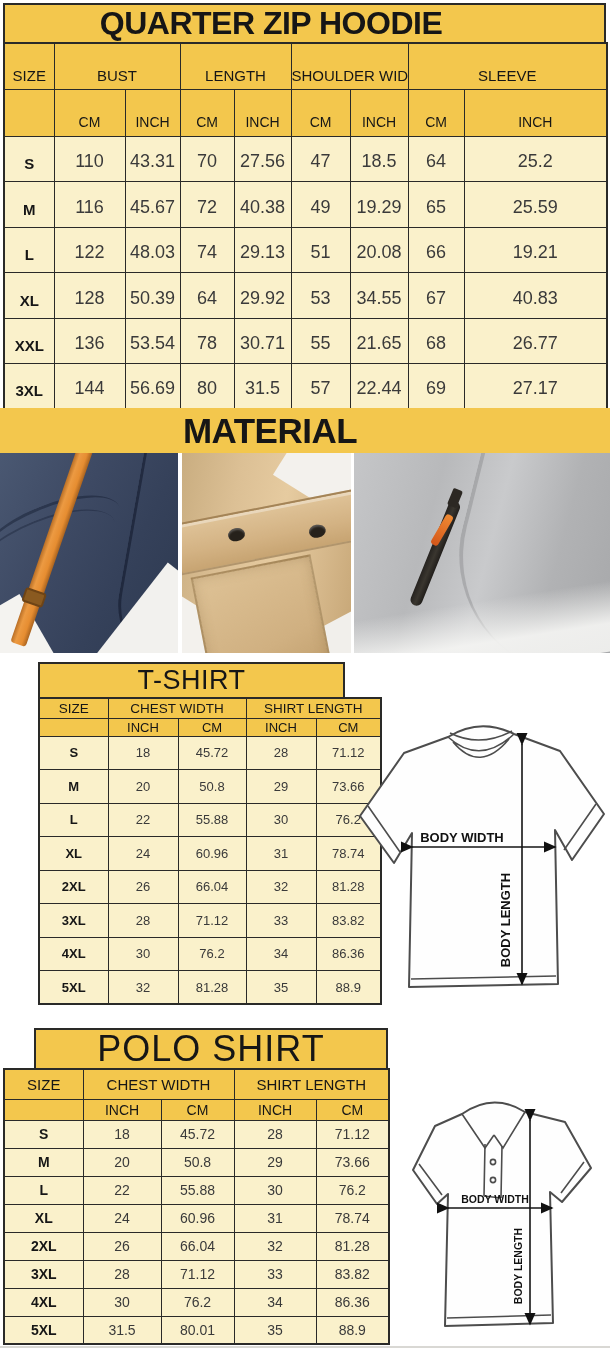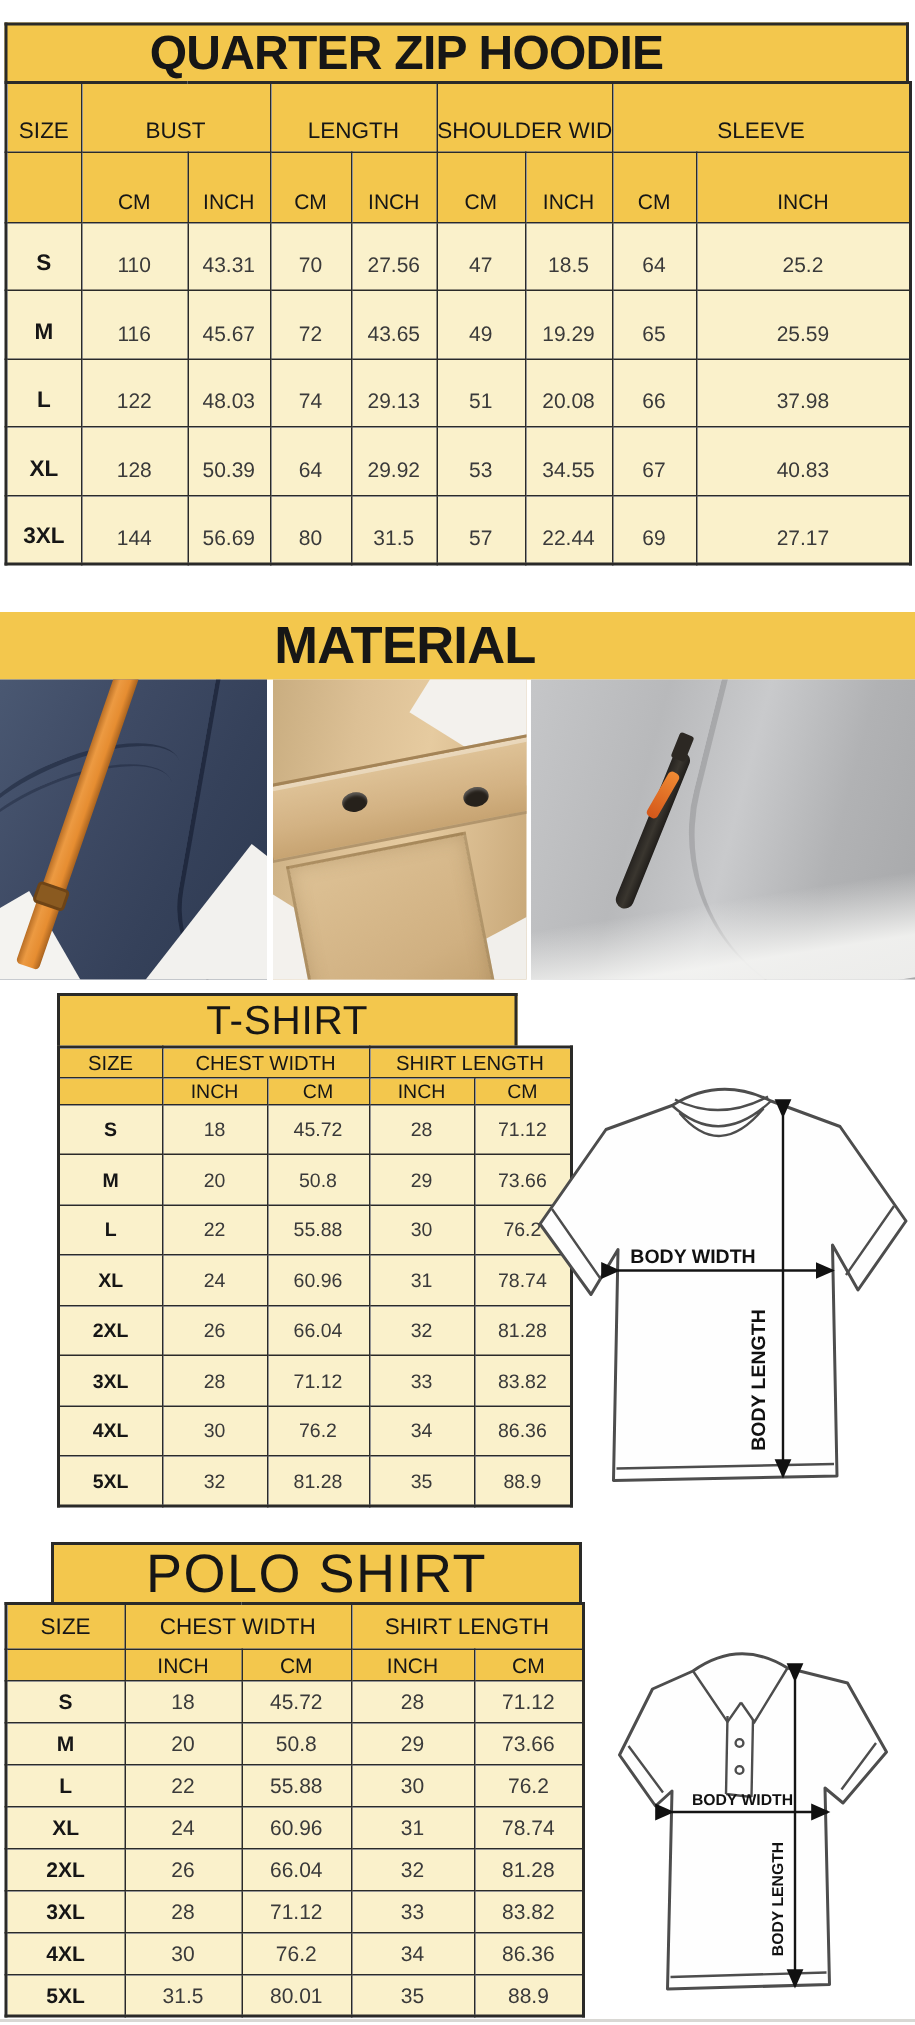--- a/index.html
+++ b/index.html
@@ -19,24 +19,24 @@
   th,td{border:1.5px solid var(--line);text-align:center;overflow:hidden;white-space:nowrap;}
   thead th{background:var(--yellow);font-weight:normal;color:var(--ink);}
   tbody th{background:var(--cream);font-weight:bold;color:var(--ink);}
   tbody td{background:var(--cream);font-weight:normal;color:var(--data);}
 
   .band{background:var(--yellow);border:2px solid var(--line);border-bottom:none;
         display:flex;align-items:center;justify-content:center;font-weight:bold;}
 
   
   .hoodie-sec{position:absolute;left:3px;top:3px;width:603px;}
-  .hoodie-title{height:39px;font-size:32px;letter-spacing:-.5px;padding-right:67px;margin-top:12px;}
+  .hoodie-title{height:39px;font-size:32px;letter-spacing:-.5px;padding-right:67px;}
   .hoodie-sec thead tr.grp th{height:46px;font-size:15px;vertical-align:bottom;padding-bottom:5px;}
   .hoodie-sec thead tr.unit th{height:47px;font-size:14px;vertical-align:bottom;padding-bottom:6px;}
-  .hoodie-sec tbody th,.hoodie-sec tbody td{height:45.5px;font-size:14px;vertical-align:bottom;padding-bottom:9px;}
+  .hoodie-sec tbody th,.hoodie-sec tbody td{height:45.5px;font-size:18px;vertical-align:bottom;padding-bottom:9px;}
   .hoodie-sec tbody th{font-size:15px;}
 
   
   .material-band{position:absolute;left:0;top:408px;width:610px;height:45px;background:var(--yellow);
         display:flex;align-items:center;justify-content:center;font-weight:bold;font-size:35px;
         letter-spacing:-.5px;padding-right:70px;}
 
   
   .photo{position:absolute;top:453px;height:200px;overflow:hidden;background:#eceae6;}
   .photo *{position:absolute;}
@@ -145,47 +145,58 @@
             <td>47</td>
             <td>18.5</td>
             <td>64</td>
             <td>25.2</td>
           </tr>
           <tr>
             <th>M</th>
             <td>116</td>
             <td>45.67</td>
             <td>72</td>
-            <td>43.65</td>
+            <td>40.38</td>
             <td>49</td>
             <td>19.29</td>
             <td>65</td>
             <td>25.59</td>
           </tr>
           <tr>
             <th>L</th>
             <td>122</td>
             <td>48.03</td>
             <td>74</td>
             <td>29.13</td>
             <td>51</td>
             <td>20.08</td>
             <td>66</td>
-            <td>37.98</td>
+            <td>19.21</td>
           </tr>
           <tr>
             <th>XL</th>
             <td>128</td>
             <td>50.39</td>
             <td>64</td>
             <td>29.92</td>
             <td>53</td>
             <td>34.55</td>
             <td>67</td>
             <td>40.83</td>
+          </tr>
+          <tr>
+            <th>XXL</th>
+            <td>136</td>
+            <td>53.54</td>
+            <td>78</td>
+            <td>30.71</td>
+            <td>55</td>
+            <td>21.65</td>
+            <td>68</td>
+            <td>26.77</td>
           </tr>
           <tr>
             <th>3XL</th>
             <td>144</td>
             <td>56.69</td>
             <td>80</td>
             <td>31.5</td>
             <td>57</td>
             <td>22.44</td>
             <td>69</td>

